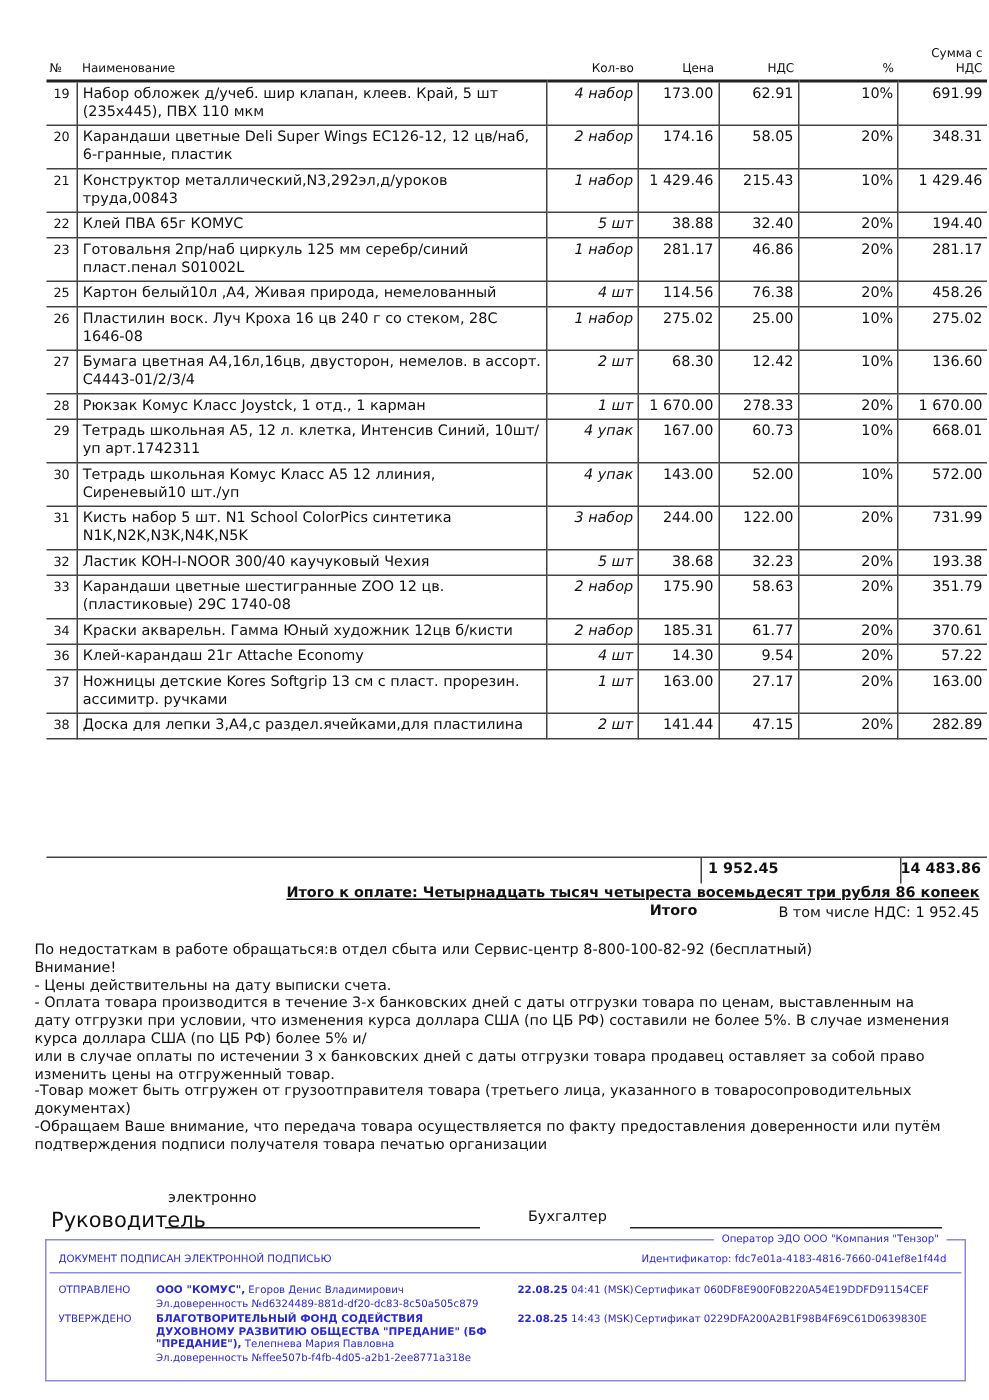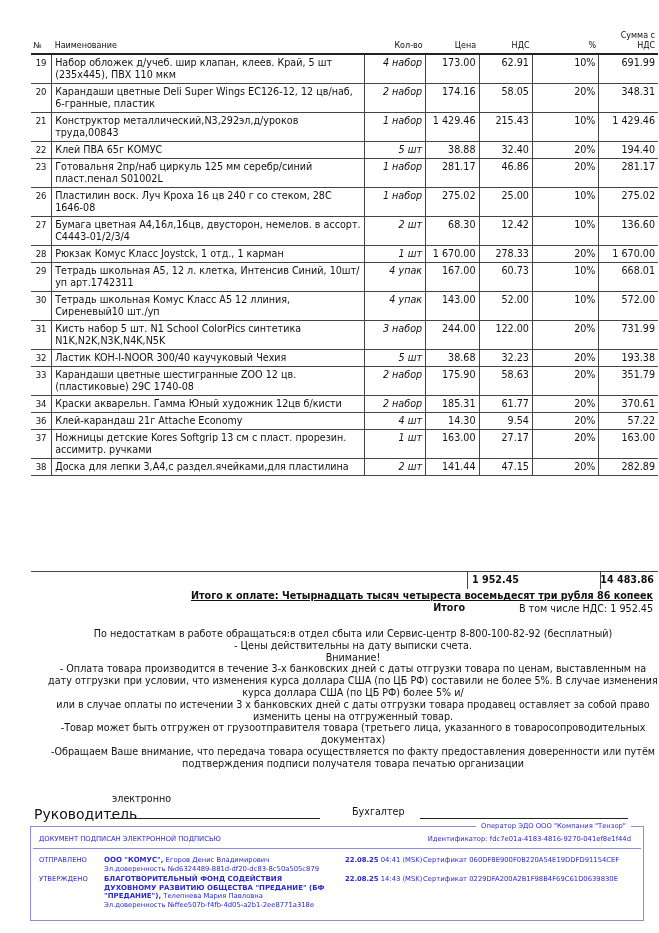--- a/index.html
+++ b/index.html
@@ -21,21 +21,21 @@
   table.items tr.short td{height:12px;}
   .totals{position:absolute;left:31px;top:571px;width:627px;font-size:9.6px;border-top:1.4px solid #444;}
   .totals .row{position:relative;height:17px;}
   .totals .lbl{position:absolute;right:193px;top:2px;font-weight:bold;margin-top:28px;}
   .totals .vat{position:absolute;left:441px;top:2px;font-weight:bold;text-align:right;}
   .totals .sum{position:absolute;right:4px;top:2px;font-weight:bold;}
   .totals .vl1{position:absolute;left:436px;top:0;height:17px;border-left:1.6px solid #444;}
   .totals .vl2{position:absolute;left:569px;top:0;height:17px;border-left:1.6px solid #444;}
   .pay{position:absolute;right:6px;top:590px;font-size:9.6px;font-weight:bold;text-align:right;text-decoration:underline;}
   .paynds{position:absolute;right:6px;top:603px;font-size:9.6px;text-align:right;}
-  .notes{position:absolute;left:48px;top:628px;width:610px;font-size:9.6px;line-height:11.8px;text-align:center;}
+  .notes{position:absolute;left:23px;top:628px;width:610px;font-size:9.6px;line-height:11.8px;}
   .notes p{margin:0;}
   .sig-e{position:absolute;left:112px;top:793px;font-size:9.6px;}
   .sig-head{position:absolute;left:34px;top:806px;font-size:14px;}
   .sig-line1{position:absolute;left:110px;top:818px;width:210px;border-top:1px solid #222;}
   .sig-acc{position:absolute;left:352px;top:806px;font-size:9.6px;}
   .sig-line2{position:absolute;left:420px;top:818px;width:208px;border-top:1px solid #222;}
   .edo{position:absolute;left:30px;top:826px;width:612px;height:93px;border:1px solid #8c8cd8;color:#2a2ad0;font-family:"DejaVu Sans",sans-serif;}
   .edo .op{position:absolute;right:12px;top:-5px;background:#fff;padding:0 5px;font-size:6.8px;}
   .edo .title{position:absolute;left:8px;top:8px;font-size:6.8px;}
   .edo .ident{position:absolute;right:12px;top:8px;font-size:6.8px;}
@@ -105,20 +105,29 @@
         </tr>
         <tr class="tall">
           <td class="c-n">23</td>
           <td class="c-name">Готовальня 2пр/наб циркуль 125 мм серебр/синий пласт.пенал S01002L</td>
           <td class="c-q">1 набор</td>
           <td class="c-p">281.17</td>
           <td class="c-v">46.86</td>
           <td class="c-r">20%</td>
           <td class="c-s">281.17</td>
         </tr>
+        <tr class="short">
+          <td class="c-n">25</td>
+          <td class="c-name">Картон белый10л ,А4, Живая природа, немелованный</td>
+          <td class="c-q">4 шт</td>
+          <td class="c-p">114.56</td>
+          <td class="c-v">76.38</td>
+          <td class="c-r">20%</td>
+          <td class="c-s">458.26</td>
+        </tr>
         <tr class="tall">
           <td class="c-n">26</td>
           <td class="c-name">Пластилин воск. Луч Кроха 16 цв 240 г со стеком, 28С 1646-08</td>
           <td class="c-q">1 набор</td>
           <td class="c-p">275.02</td>
           <td class="c-v">25.00</td>
           <td class="c-r">10%</td>
           <td class="c-s">275.02</td>
         </tr>
         <tr class="tall">
@@ -231,38 +240,38 @@
       <span class="vl2"></span>
       <span class="sum">14 483.86</span>
     </div>
   </div>
 
   <div class="pay">Итого к оплате:  Четырнадцать тысяч четыреста восемьдесят три рубля 86 копеек</div>
   <div class="paynds">В том числе НДС:  1 952.45</div>
 
   <div class="notes">
     <p>По недостаткам в работе обращаться:в отдел сбыта или Сервис-центр 8-800-100-82-92 (бесплатный)</p>
+    <p>Внимание!</p>
     <p>- Цены действительны на дату выписки счета.</p>
-    <p>Внимание!</p>
     <p>- Оплата товара производится в течение 3-х банковских дней с даты отгрузки товара по ценам, выставленным на дату отгрузки при условии, что изменения курса доллара США (по ЦБ РФ) составили не более 5%. В случае изменения курса доллара США (по ЦБ РФ) более 5% и/</p>
     <p>или в случае оплаты по истечении 3 х банковских дней с даты отгрузки товара продавец оставляет за собой право изменить цены на отгруженный товар.</p>
     <p>-Товар может быть отгружен от грузоотправителя товара (третьего лица, указанного в товаросопроводительных документах)</p>
     <p>-Обращаем Ваше внимание, что передача товара осуществляется по факту предоставления доверенности или путём подтверждения подписи получателя товара печатью организации</p>
   </div>
 
   <div class="sig-e">электронно</div>
   <div class="sig-head">Руководитель</div>
   <div class="sig-line1"></div>
   <div class="sig-acc">Бухгалтер</div>
   <div class="sig-line2"></div>
 
   <div class="edo">
     <span class="op">Оператор ЭДО ООО "Компания "Тензор"</span>
     <span class="title">ДОКУМЕНТ ПОДПИСАН ЭЛЕКТРОННОЙ ПОДПИСЬЮ</span>
-    <span class="ident">Идентификатор: fdc7e01a-4183-4816-9270-041ef8e1f44d</span>
+    <span class="ident">Идентификатор: fdc7e01a-4183-4816-7660-041ef8e1f44d</span>
     <div class="sep"></div>
 
     <div class="r r1">
       <span class="st">ОТПРАВЛЕНО</span>
       <span class="who"><b>ООО "КОМУС",</b><span> Егоров Денис Владимирович</span><br><span>Эл.доверенность №d6324489-881d-df20-dc83-8c50a505c879</span></span>
       <span class="dt"><b>22.08.25</b><span> 04:41 (MSK)</span></span>
       <span class="cert">Сертификат 060DF8E900F0B220A54E19DDFD91154CEF</span>
     </div>
 
     <div class="r r2">

